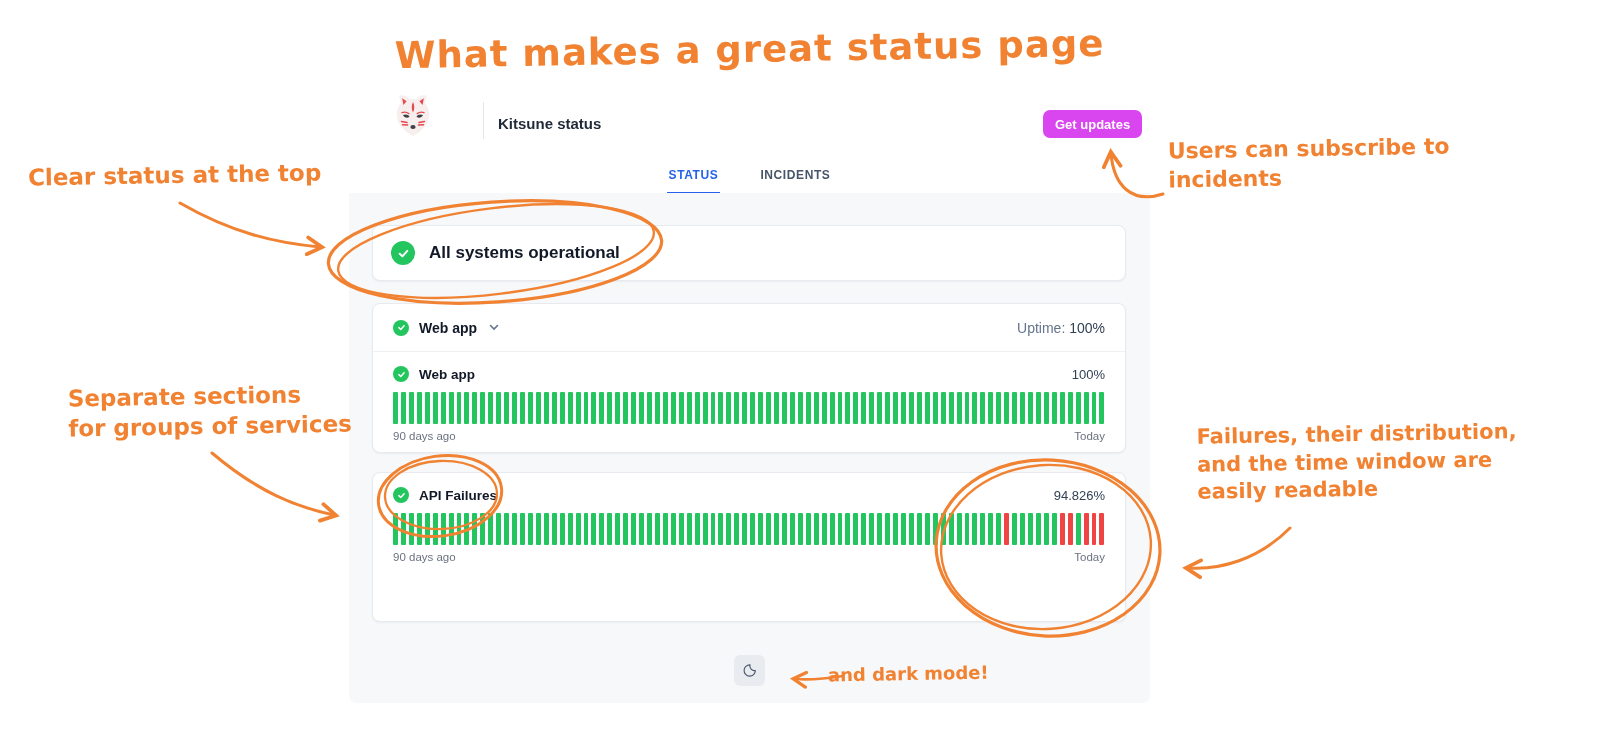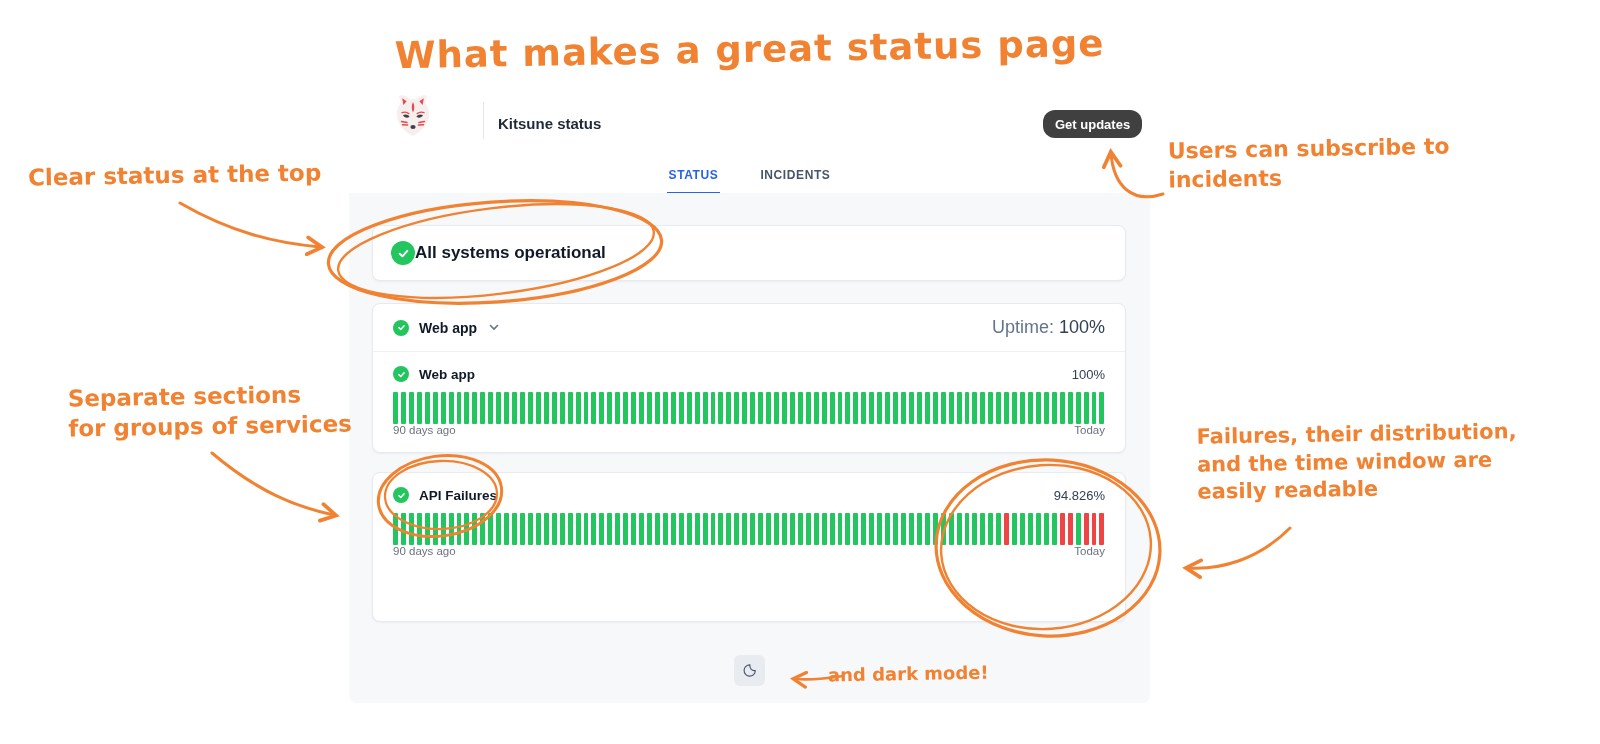--- a/index.html
+++ b/index.html
@@ -16,58 +16,58 @@
   .ann-failures { left:1197px; top:421px; font-size:21px; }
   .ann-darkmode { left:828px; top:662px; font-size:18px; }
   .ann span { display:block; }
   svg.overlay { position:absolute; left:0; top:0; z-index:19; pointer-events:none; }
 
   
   .logo { position:absolute; left:389px; top:92px; width:48px; height:48px; }
   .brand-divider { position:absolute; left:483px; top:102px; width:1px; height:37px; background:#e3e8ee; }
   .brand { position:absolute; left:498px; top:115px; font-size:15px; font-weight:700; color:#1f2937; }
   .get-updates { position:absolute; left:1043px; top:110px; height:28px; padding:0 12px;
-                 background:#404040; color:#fff; font-family:"Liberation Sans",sans-serif;
-                 font-size:13px; font-weight:700; border:none; border-radius:12px; cursor:pointer; }
+                 background:#d946ef; color:#fff; font-family:"Liberation Sans",sans-serif;
+                 font-size:13px; font-weight:700; border:none; border-radius:7px; cursor:pointer; }
 
   .tabs { position:absolute; left:349px; top:164px; width:801px; height:29px;
           border-bottom:1px solid #e6e9ee; display:flex; justify-content:center; gap:38px; }
   .tab { font-size:12px; font-weight:700; letter-spacing:.6px; color:#475569;
          padding:4px 2px 9px; cursor:pointer; }
   .tab.active { color:#2563EB; border-bottom:2px solid #2563EB; margin-bottom:-1px; }
 
   .container { position:absolute; left:349px; top:193px; width:801px; height:510px;
                background:#f7f8fa; border-radius:0 0 8px 8px; }
   .card { position:absolute; left:23px; width:754px; background:#fff;
           border:1px solid #e7eaee; border-radius:8px; box-shadow:0 1px 2px rgba(16,24,40,.05); box-sizing:border-box; }
-  .card-overall { top:32px; height:56px; display:flex; align-items:center; padding:0 18px; }
+  .card-overall { top:32px; height:56px; display:flex; align-items:center; gap:14px; padding:0 18px; }
   .card-group1 { top:110px; height:150px; }
   .card-group2 { top:279px; height:150px; }
 
   .check { width:16px; height:16px; border-radius:50%; background:#22C55E; flex:none;
            display:flex; align-items:center; justify-content:center; }
   .check.lg { width:24px; height:24px; }
   .overall-label { font-size:17px; font-weight:700; color:#111827; }
 
   .group-header { height:47px; display:flex; align-items:center; gap:10px; padding:0 20px;
                   border-bottom:1px solid #eef0f4; cursor:pointer; }
   .group-name { font-size:14px; font-weight:700; color:#111827; }
   .chev { margin-left:2px; display:flex; }
-  .uptime { margin-left:auto; font-size:18px; }
+  .uptime { margin-left:auto; font-size:14px; }
   .uptime .lab { color:#64748b; }
   .uptime .val { color:#334155; }
 
   .group-body { padding:12px 20px 8px; }
   .service-row { display:flex; align-items:center; gap:10px; margin:2px 0 10px; }
   .service-name { font-size:13.5px; font-weight:700; color:#111827; }
   .service-pct { margin-left:auto; font-size:13px; color:#334155; }
   .bars { display:flex; gap:3px; height:32px; }
   .bar { flex:1; background:#22C55E; border-radius:1px; }
   .bar-down { background:#EF4444; }
-  .axis { display:flex; justify-content:space-between; font-size:11.5px; color:#6b7280; }
+  .axis { display:flex; justify-content:space-between; font-size:11.5px; color:#6b7280; margin-top:6px; }
 
   .theme-toggle { position:absolute; left:385px; top:462px; width:31px; height:31px;
                   background:#e8ebf0; border:none; border-radius:6px; cursor:pointer;
                   display:flex; align-items:center; justify-content:center; }
 </style>
 </head>
 <body>
 
 <div class="stage">
 

